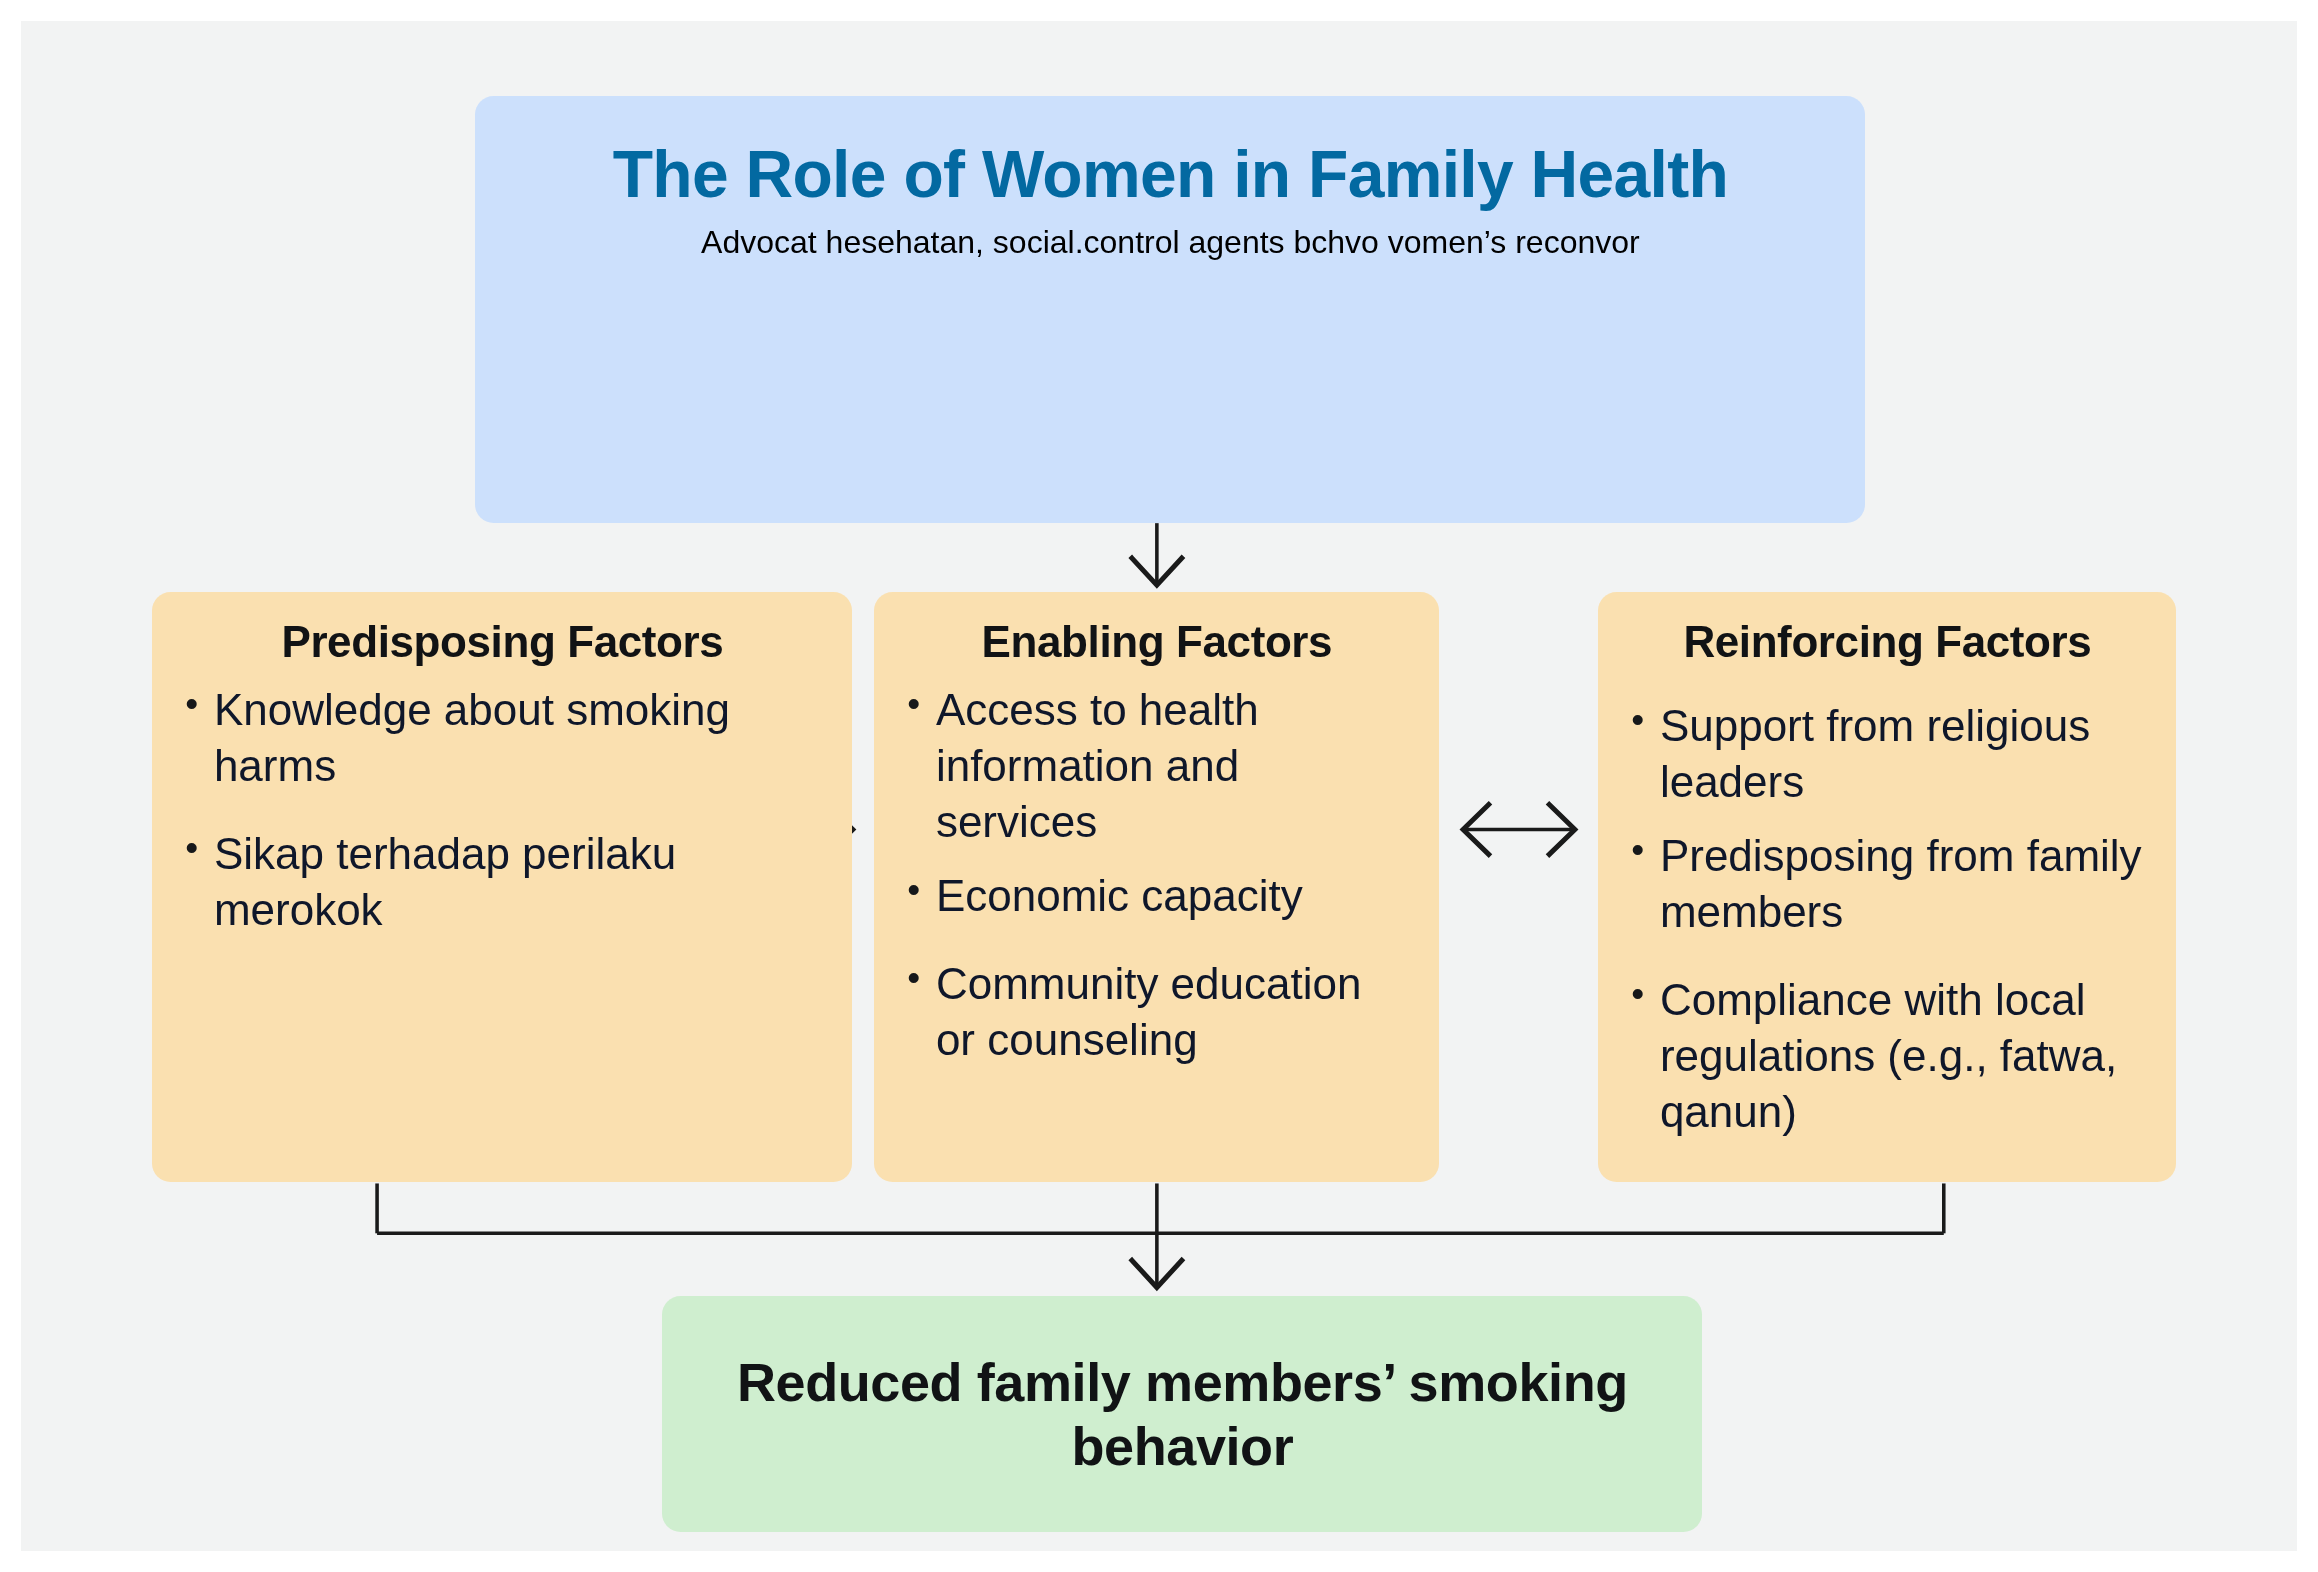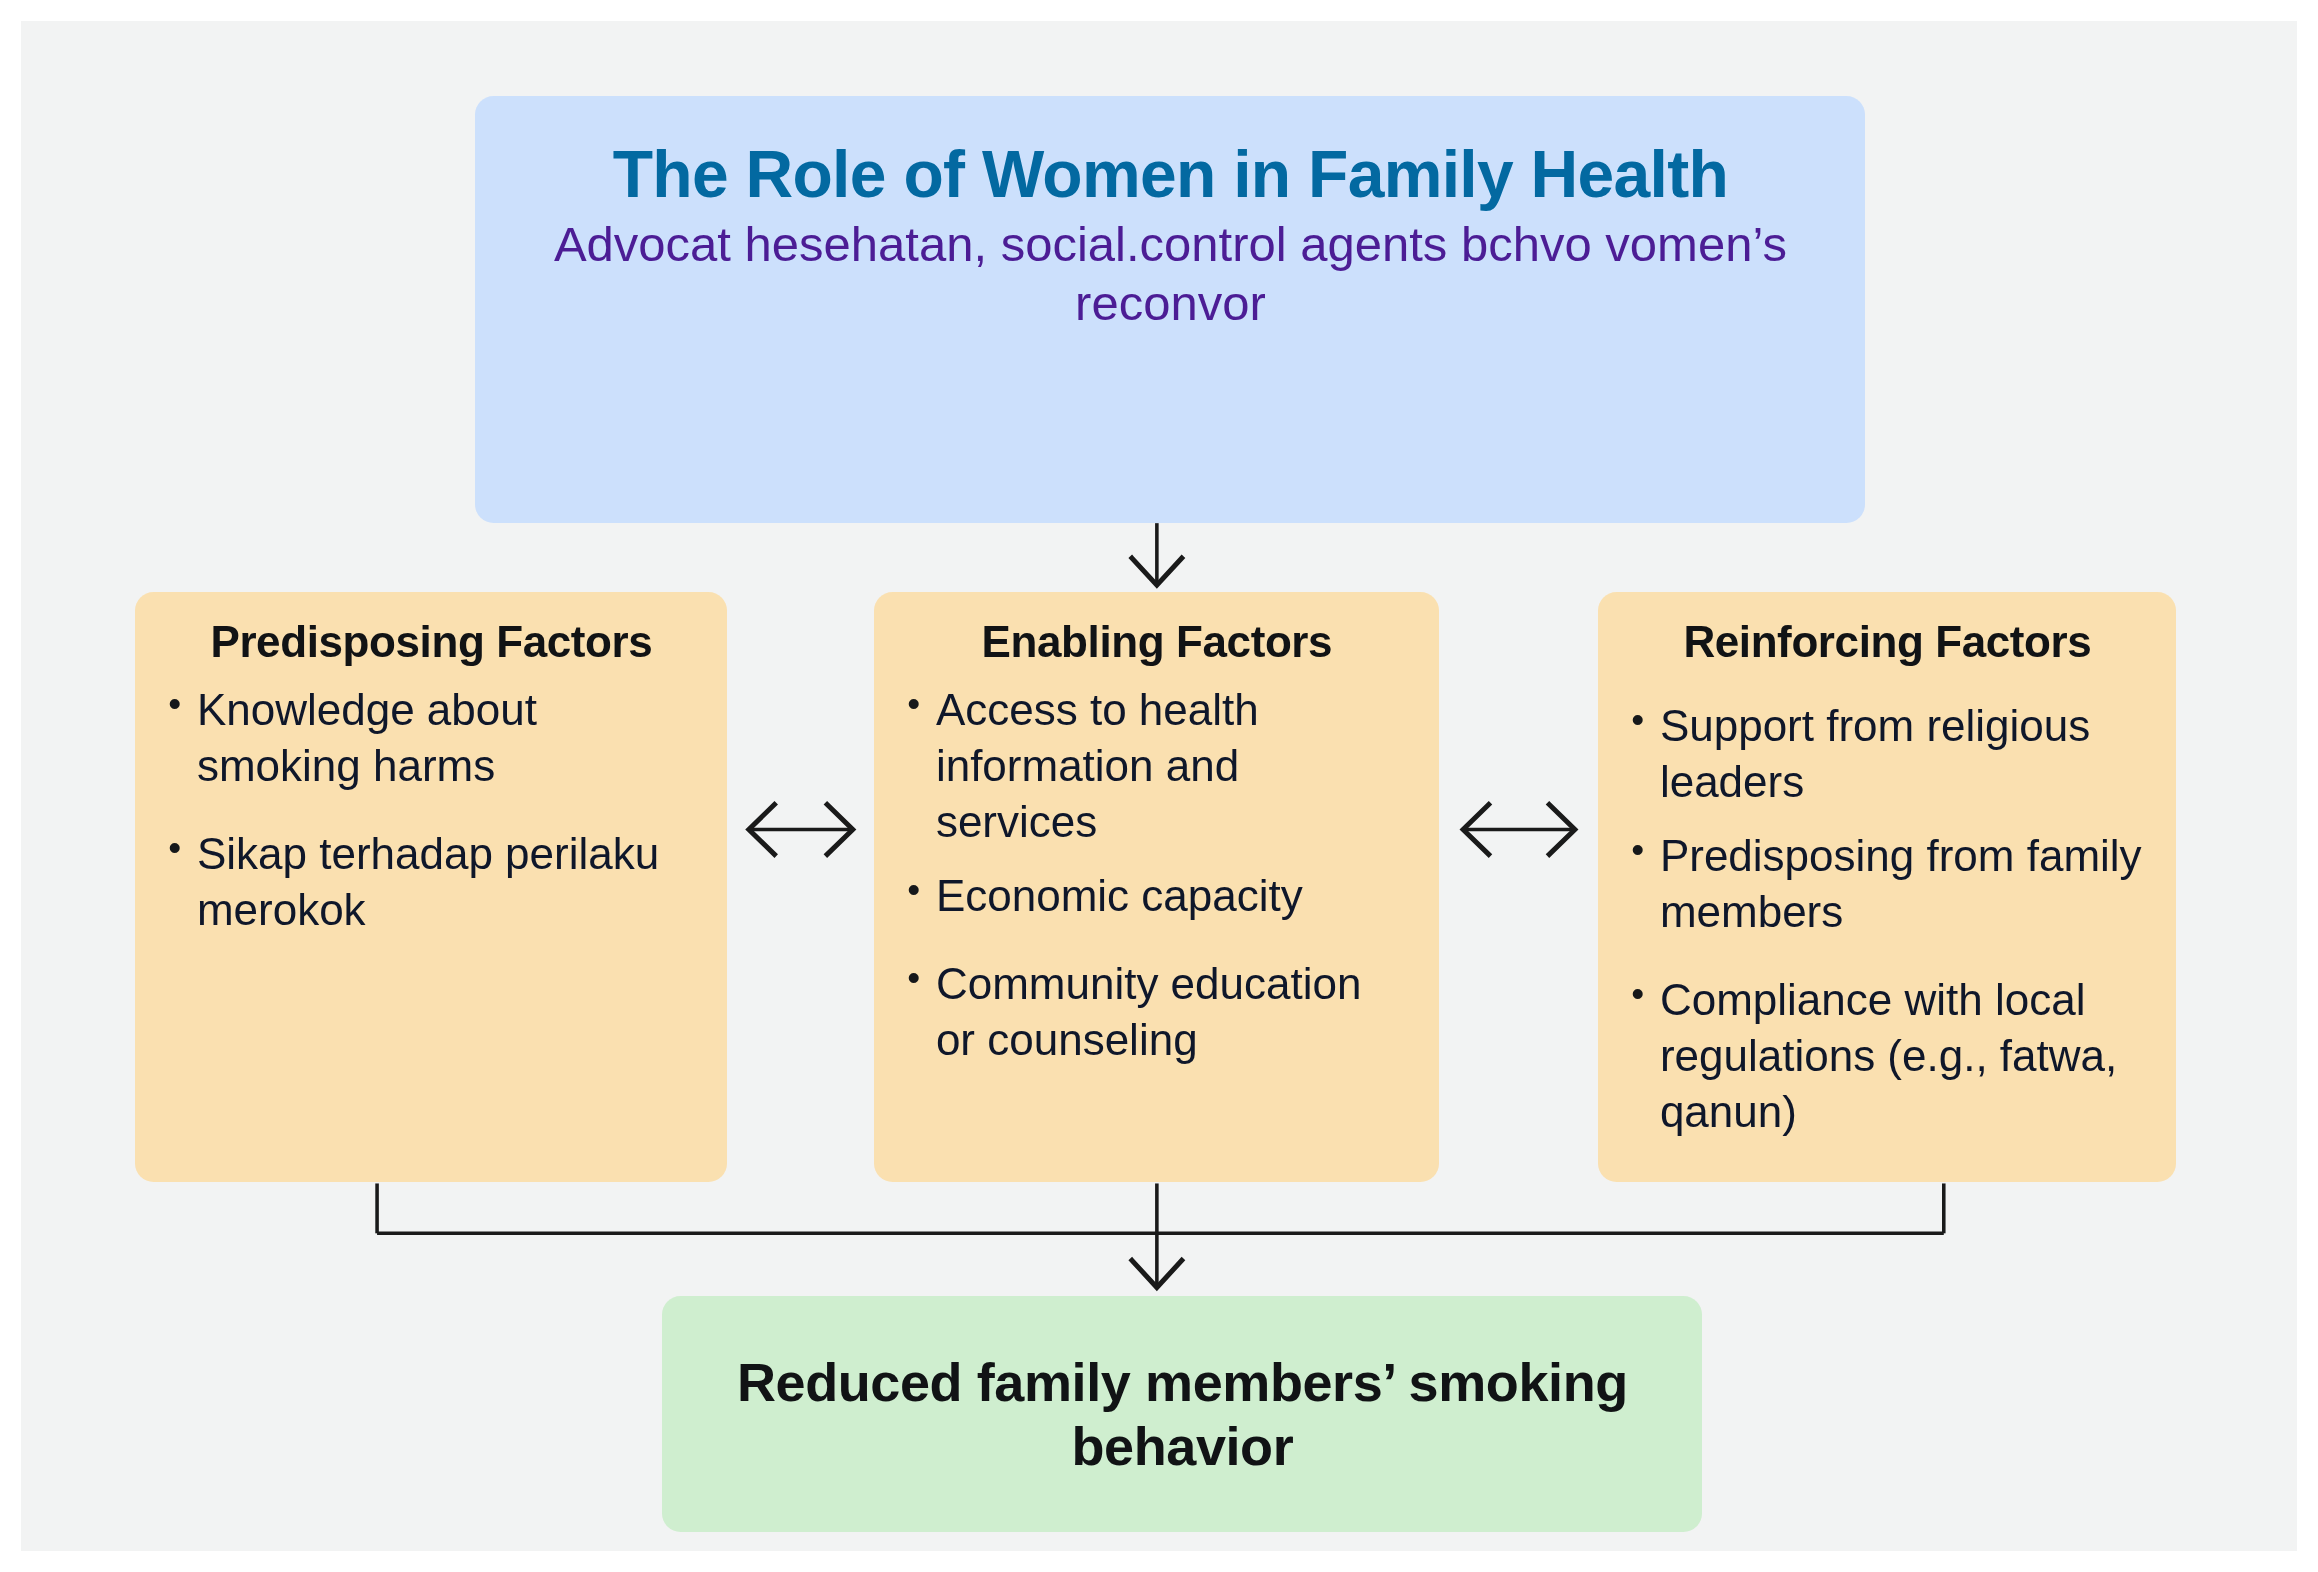--- a/index.html
+++ b/index.html
@@ -48,39 +48,39 @@
   #header-title {
     font-size: 66px;
     font-weight: 700;
     line-height: 1.17;
     text-align: left;
     color: #0369a1;
     letter-spacing: -0.7px;
     max-width: 1154px;
   }
   #header-subtitle {
-    margin-top: 1px;
-    font-size: 49px;
+    margin-top: 9px;
+    font-size: 32px;
     font-weight: 400;
     line-height: 1.22;
     text-align: center;
-    color: #4c1d95;
+    color: #000000;
     max-width: 1253px;
   }
 
   
   .factor-node {
     top: 571px;
     height: 590px;
     background: #fae0b0;
     padding: 26px 28.5px 21.4px 28.5px;
     display: flex;
     flex-direction: column;
   }
-  #predisposing-node { left: 114px;  width: 592px; }
+  #predisposing-node { left: 131px;  width: 700px; }
   #enabling-node     { left: 853px; width: 565px; }
   #reinforcing-node  { left: 1577px; width: 578px; gap: 16px; }
 
   .factor-title {
     font-size: 44px;
     font-weight: 700;
     color: #111315;
     text-align: center;
     line-height: 1.1;
     letter-spacing: -0.4px;

